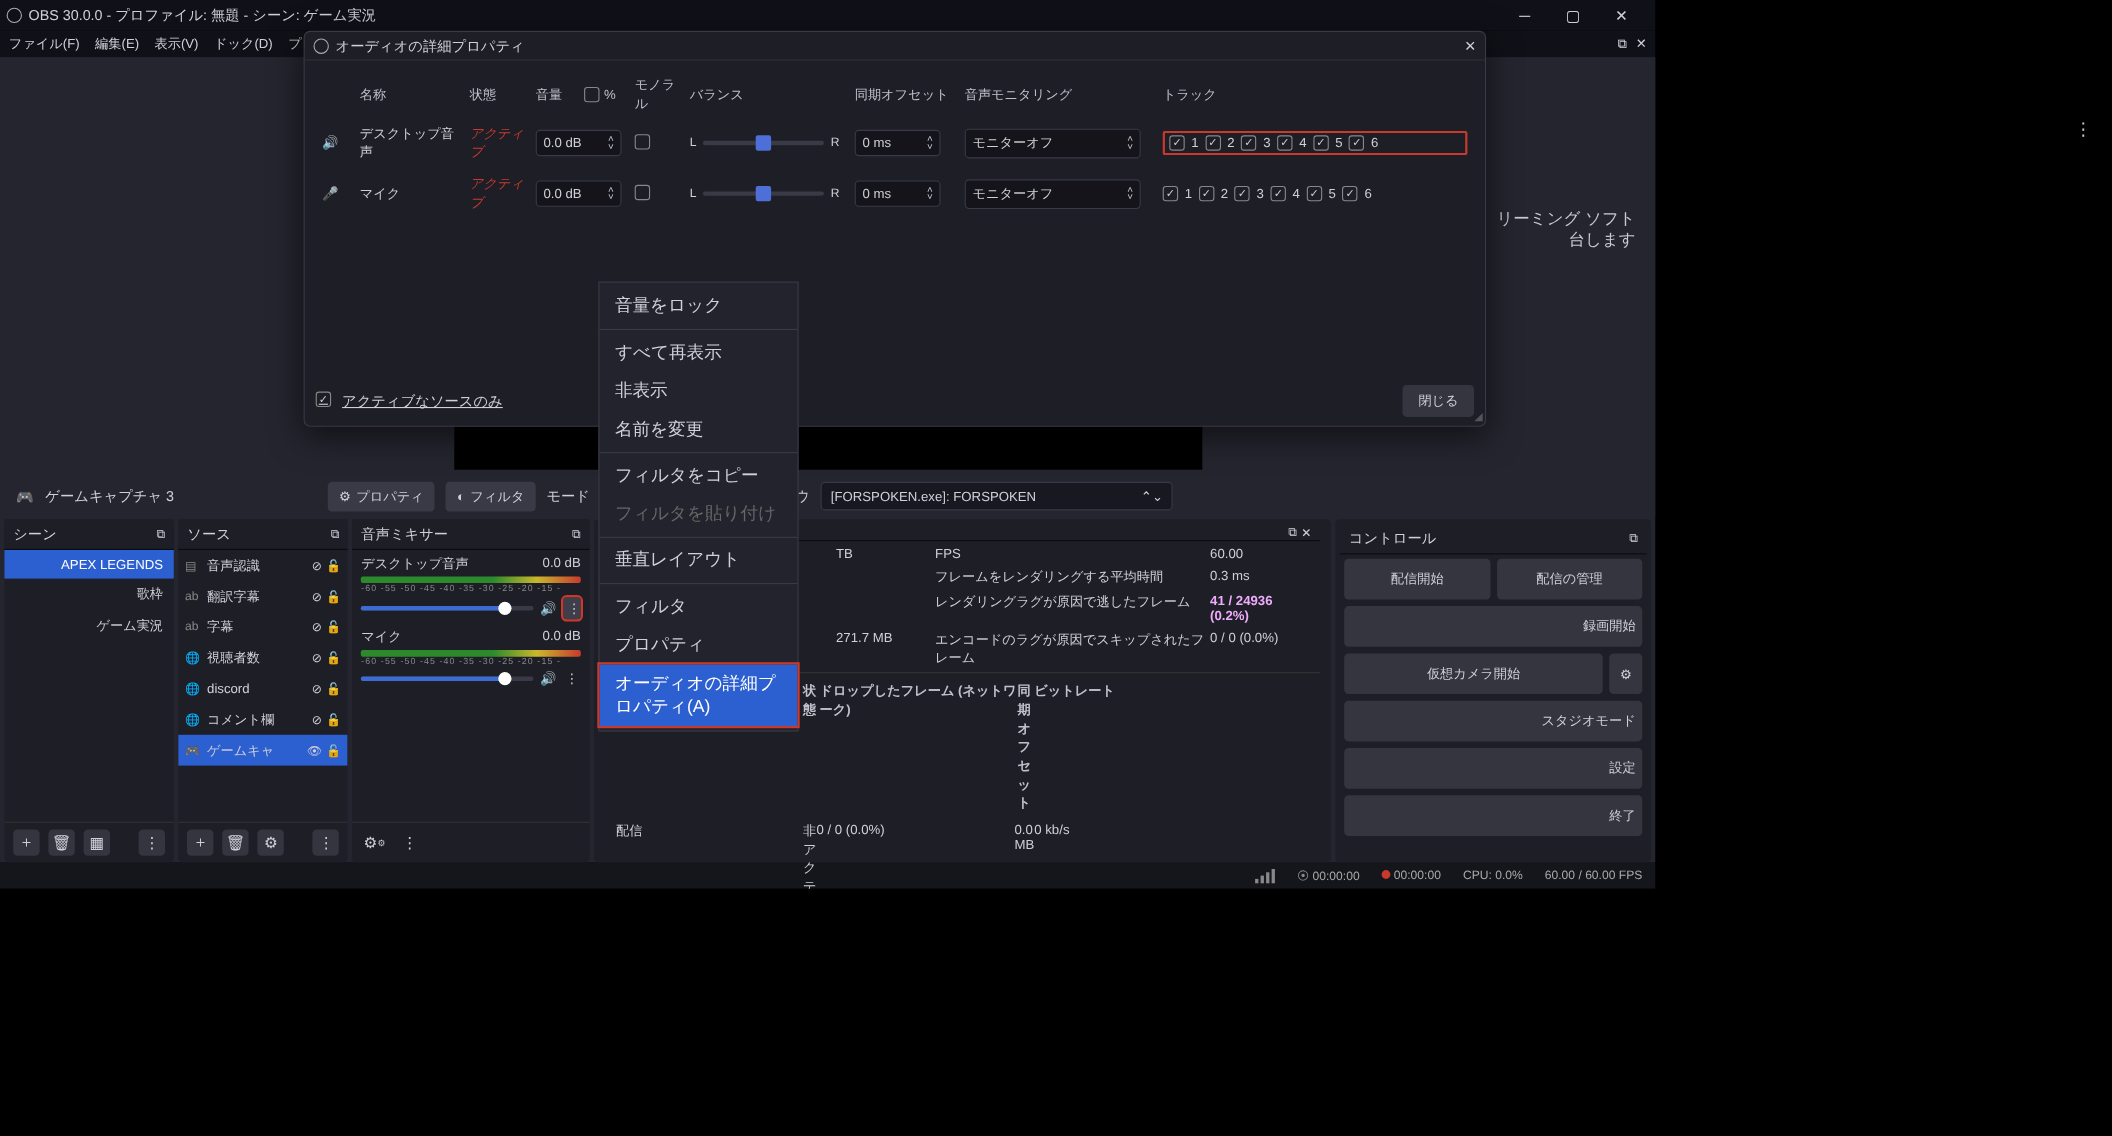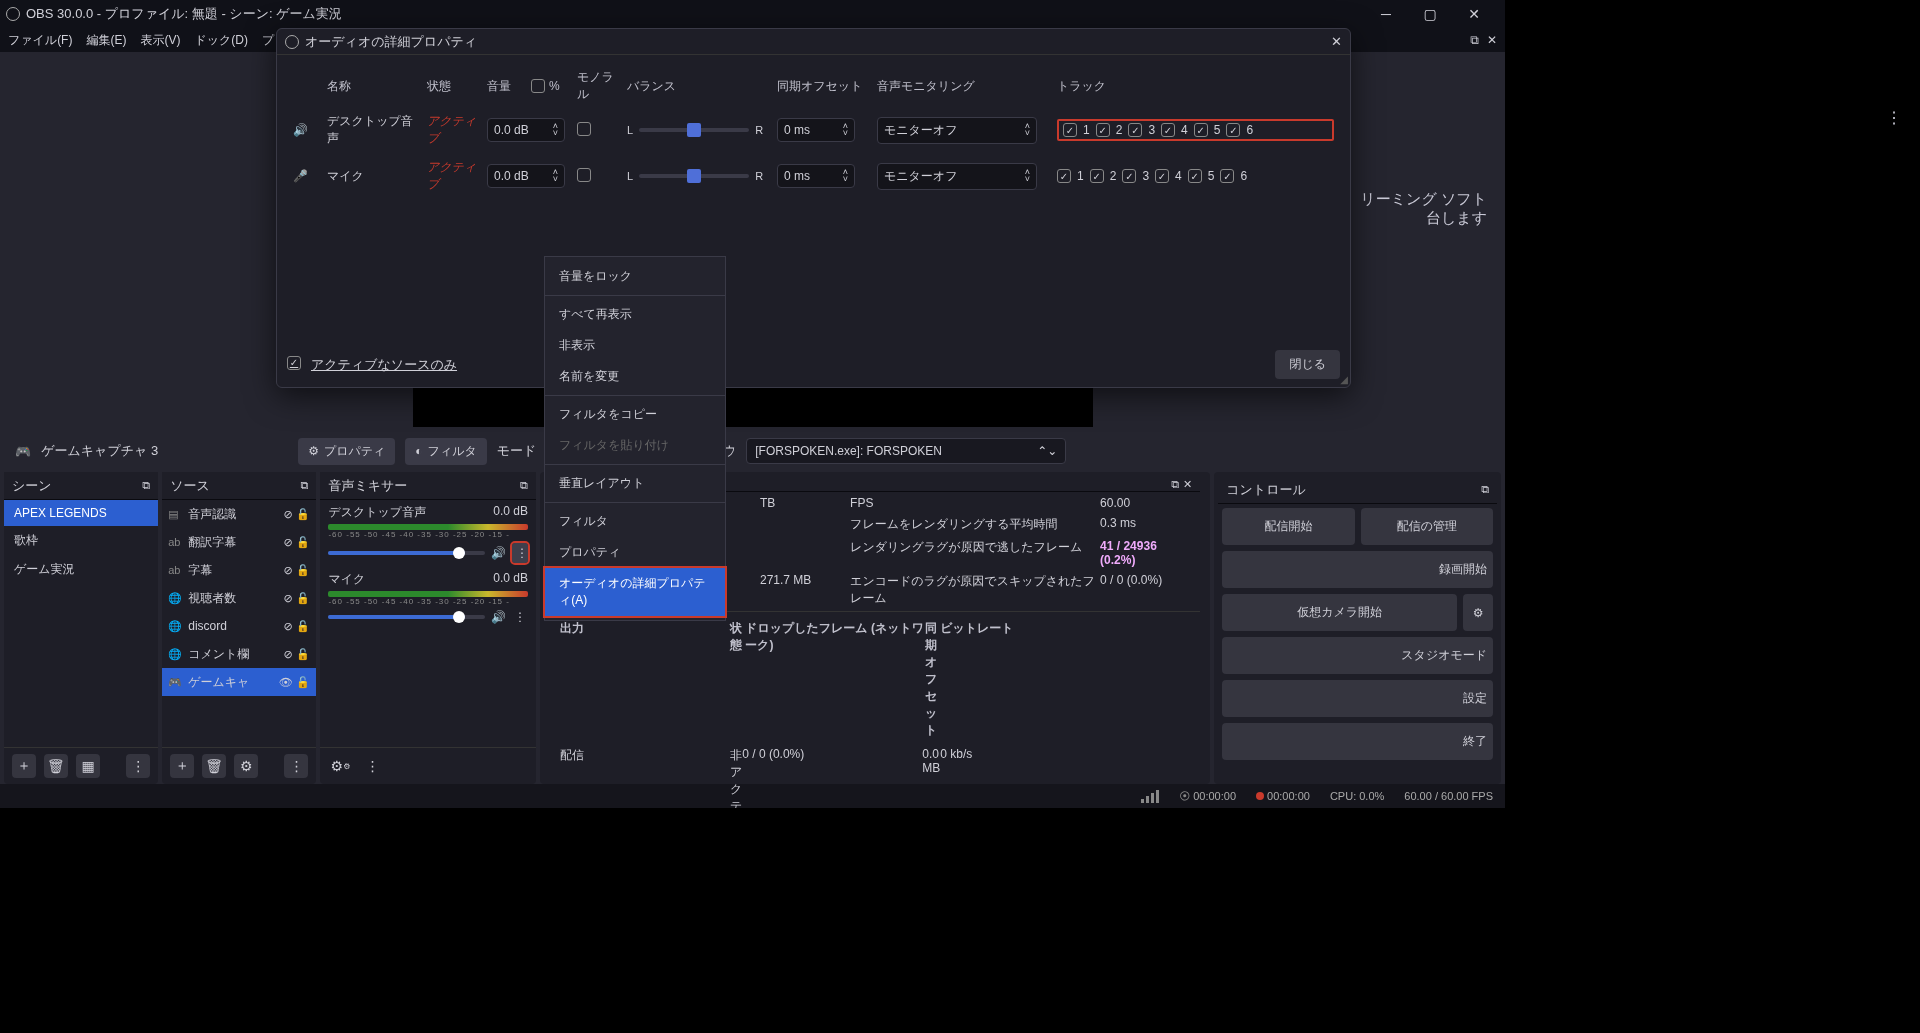--- a/index.html
+++ b/index.html
@@ -68,21 +68,21 @@
 .sel { background:#14141a; border:1px solid #3a3a47; border-radius:4px; padding:4px 6px; display:flex; justify-content:space-between; align-items:center; width:160px; font-size:12px;}
 .balance { display:flex; align-items:center; gap:6px; font-size:11px;}
 .bal-track { width:110px; height:4px; background:#3a3a47; border-radius:2px; position:relative;}
 .bal-thumb { position:absolute; width:14px; height:14px; background:#4f6fd8; border-radius:2px; top:-5px; left:50%; transform:translateX(-50%);}
 .track-cbs { display:flex; gap:6px; align-items:center;}
 .track-cbs.hl { outline:2px solid #c93a2c; padding:4px 6px; border-radius:2px; outline-offset:-2px;}
 .dialog-footer { position:absolute; bottom:8px; left:10px; right:10px; display:flex; justify-content:space-between; align-items:center;}
 .close-btn { background:#35353f; padding:6px 14px; border-radius:4px; font-size:12px;}
 
 
-.ctxmenu { position:absolute; top:256px; left:544px; width:182px; background:#23232d; border:1px solid #3a3a47; z-index:60; padding:4px 0; font-size:12px;}
+.ctxmenu { position:absolute; top:256px; left:544px; width:182px; background:#23232d; border:1px solid #3a3a47; z-index:60; padding:4px 0; font-size:16px;}
 .ctxmenu .mi { padding:7px 14px;}
 .ctxmenu .mi.disabled { color:#666;}
 .ctxmenu .mi.active { background:#2c5fd0; color:#fff; outline:2px solid #c93a2c;}
 .ctxmenu .sep { height:1px; background:#3a3a47; margin:3px 0;}
 .status-active { color:#c93a2c; font-style:italic;}
 .dock-bottom { display:flex; align-items:center; gap:8px; padding:6px 8px; border-top:1px solid #333; margin-top:auto;}
 .sq-btn { width:24px; height:24px; background:#35353f; border-radius:4px; display:inline-flex; align-items:center; justify-content:center; font-size:14px;}
 .mixer .dock-bottom .sq-btn { background:transparent;}
 .reset-row { display:flex; justify-content:flex-end; padding:6px 10px 0;}
 .obs-logo { width:14px; height:14px; border:1.5px solid #aaa; border-radius:50%; display:inline-block; position:relative;}
@@ -150,21 +150,21 @@
 
   <div class="docks">
 
     <div class="dock scenes">
       <div class="dock-header">
           <span>シーン</span>
           <span class="icons">
             <span>⧉</span>
           </span>
         </div>
-      <div id="scenes-list" style="flex:1;">
+      <div id="scenes-list" style="flex:1;text-align:right;">
           <div class="scene-item active">APEX LEGENDS</div>
           <div class="scene-item">歌枠</div>
           <div class="scene-item">ゲーム実況</div>
         </div>
       <div class="dock-bottom">
         <span class="sq-btn">＋</span>
         <span class="sq-btn">🗑</span>
         <span class="sq-btn">▦</span>
         <span class="sq-btn" style="margin-left:auto;">⋮</span>
       </div>

